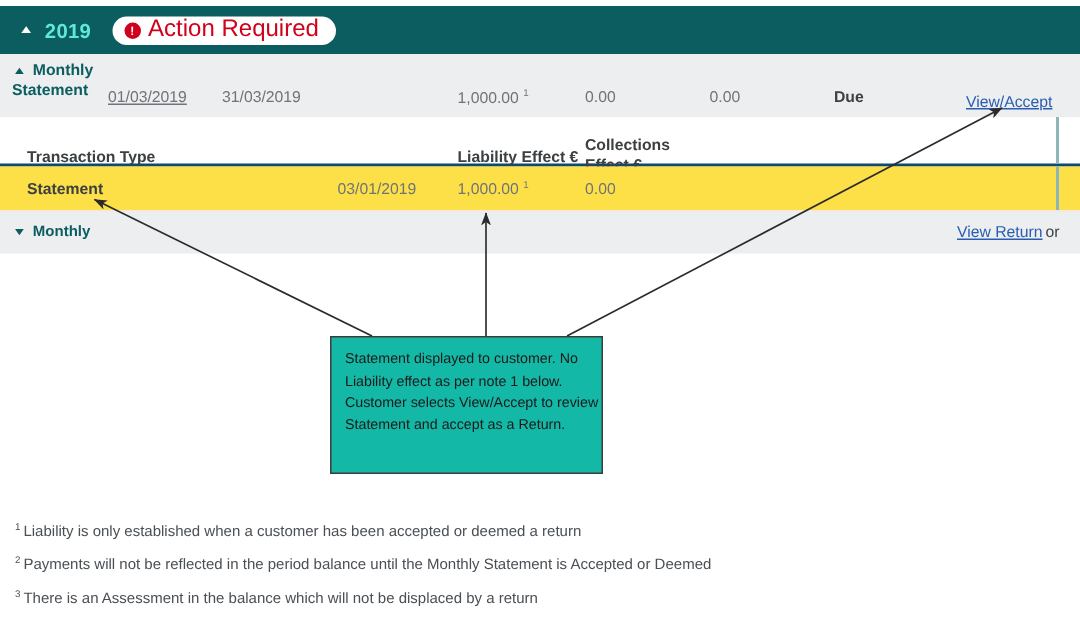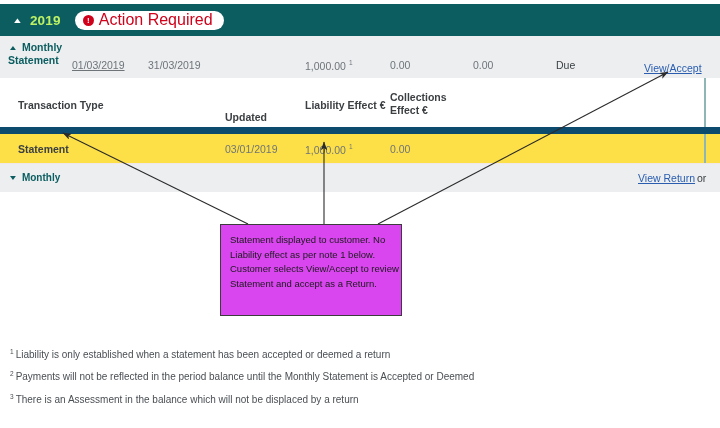--- a/index.html
+++ b/index.html
@@ -13,21 +13,21 @@
 
   
   .year-band{
     position:absolute;left:0;top:4px;width:720px;height:32px;
     background:#0b5d60;display:flex;align-items:center;
   }
   .chev{
     display:inline-block;color:#ffffff;font-size:11px;line-height:1;
     transform:scaleY(.7);margin:0 7px 0 12px;
   }
-  .year-label{color:#bef264;font-size:13.5px;font-weight:bold;letter-spacing:.2px;}
+  .year-label{color:#5eead4;font-size:13.5px;font-weight:bold;letter-spacing:.2px;}
   .badge{
     margin-left:14px;background:#ffffff;border-radius:11px;
     height:19px;display:flex;align-items:center;padding:0 11px 0 8px;
   }
   .badge-ico{
     width:11px;height:11px;border-radius:50%;background:#d0021b;
     color:#ffffff;font-size:8px;font-weight:bold;line-height:11px;
     text-align:center;margin-right:5px;flex:none;
   }
   .badge-txt{color:#d0021b;font-size:16px;font-weight:normal;white-space:nowrap;}
@@ -39,30 +39,30 @@
   }
   .ms-label{
     position:absolute;left:8px;top:5px;width:66px;
     color:#0b5d60;font-size:10.5px;font-weight:bold;line-height:13px;
   }
   .ms-chev{
     display:inline-block;color:#0b5d60;font-size:10px;line-height:1;
     transform:scaleY(.7);margin-right:4px;
   }
   .cell{position:absolute;font-size:10.5px;color:#6f7479;white-space:nowrap;}
-  .cell.dark{color:#3c4043;font-weight:normal;}
+  .cell.dark{color:#3c4043;font-weight:bold;}
   .sup{font-size:6.5px;vertical-align:super;color:#6f7479;margin-left:3px;}
   .link{
     color:#2a5db0;font-size:10.5px;text-decoration:underline;white-space:nowrap;
   }
 
   
   .table-wrap{position:absolute;left:0;top:78px;width:720px;}
   .trow{position:relative;width:720px;box-sizing:border-box;}
-  .thead{height:56px;background:#ffffff;border-bottom:7px solid #0c4a6e;}
+  .thead{height:33px;background:#ffffff;border-bottom:2px solid #0c4a6e;}
   .tbody{height:30px;background:#fde047;border-bottom:1px solid #f2e7e7;}
   .tfoot{height:28px;background:#eceef0;}
   .th{
     position:absolute;font-size:10.5px;font-weight:bold;color:#3c4043;
     line-height:12.5px;
   }
   .td{position:absolute;font-size:10.5px;color:#6f7479;white-space:nowrap;}
   .td.name{color:#3c4043;font-weight:bold;}
   .rail{
     position:absolute;right:14px;top:0;width:2px;height:100%;
@@ -74,21 +74,21 @@
   }
   .monthly-chev{
     display:inline-block;font-size:10px;line-height:1;
     transform:scaleY(.7);margin-right:4px;
   }
   .or-txt{font-size:10.5px;color:#3c4043;}
 
   
   .callout{
     position:absolute;left:220px;top:224px;width:182px;height:92px;
-    background:#d946ef;border:1px solid #3c3c3c;box-sizing:border-box;
+    background:#14b8a6;border:1px solid #3c3c3c;box-sizing:border-box;
     padding:8px 0 0 9px;
   }
   .callout p{
     margin:0;font-size:9.5px;line-height:14.6px;color:#1a1a1a;
   }
   svg.arrows{position:absolute;left:0;top:0;width:720px;height:428px;pointer-events:none;}
 
   
   .notes{position:absolute;left:10px;top:342px;width:700px;}
   .note{
@@ -164,21 +164,21 @@
     <line x1="324" y1="224" x2="324" y2="142" stroke="#2b2b2b" stroke-width="1.1" marker-end="url(#ah)"></line>
     <line x1="378" y1="224" x2="668" y2="72" stroke="#2b2b2b" stroke-width="1.1" marker-end="url(#ah)"></line>
   </svg>
 
   <div class="callout">
     <p>Statement displayed to customer. No Liability effect as per note 1 below. Customer selects View/Accept to review Statement and accept as a Return.</p>
   </div>
 
   <div class="notes">
     <div class="note">
-      <sup>1</sup><span>Liability is only established when a statement has been accepted or deemed a return</span>
+      <sup>1</sup><span>Liability is only established when a customer has been accepted or deemed a return</span>
     </div>
     <div class="note">
       <sup>2</sup><span>Payments will not be reflected in the period balance until the Monthly Statement is Accepted or Deemed</span>
     </div>
     <div class="note">
       <sup>3</sup><span>There is an Assessment in the balance which will not be displaced by a return</span>
     </div>
   </div>
 
 </div>

